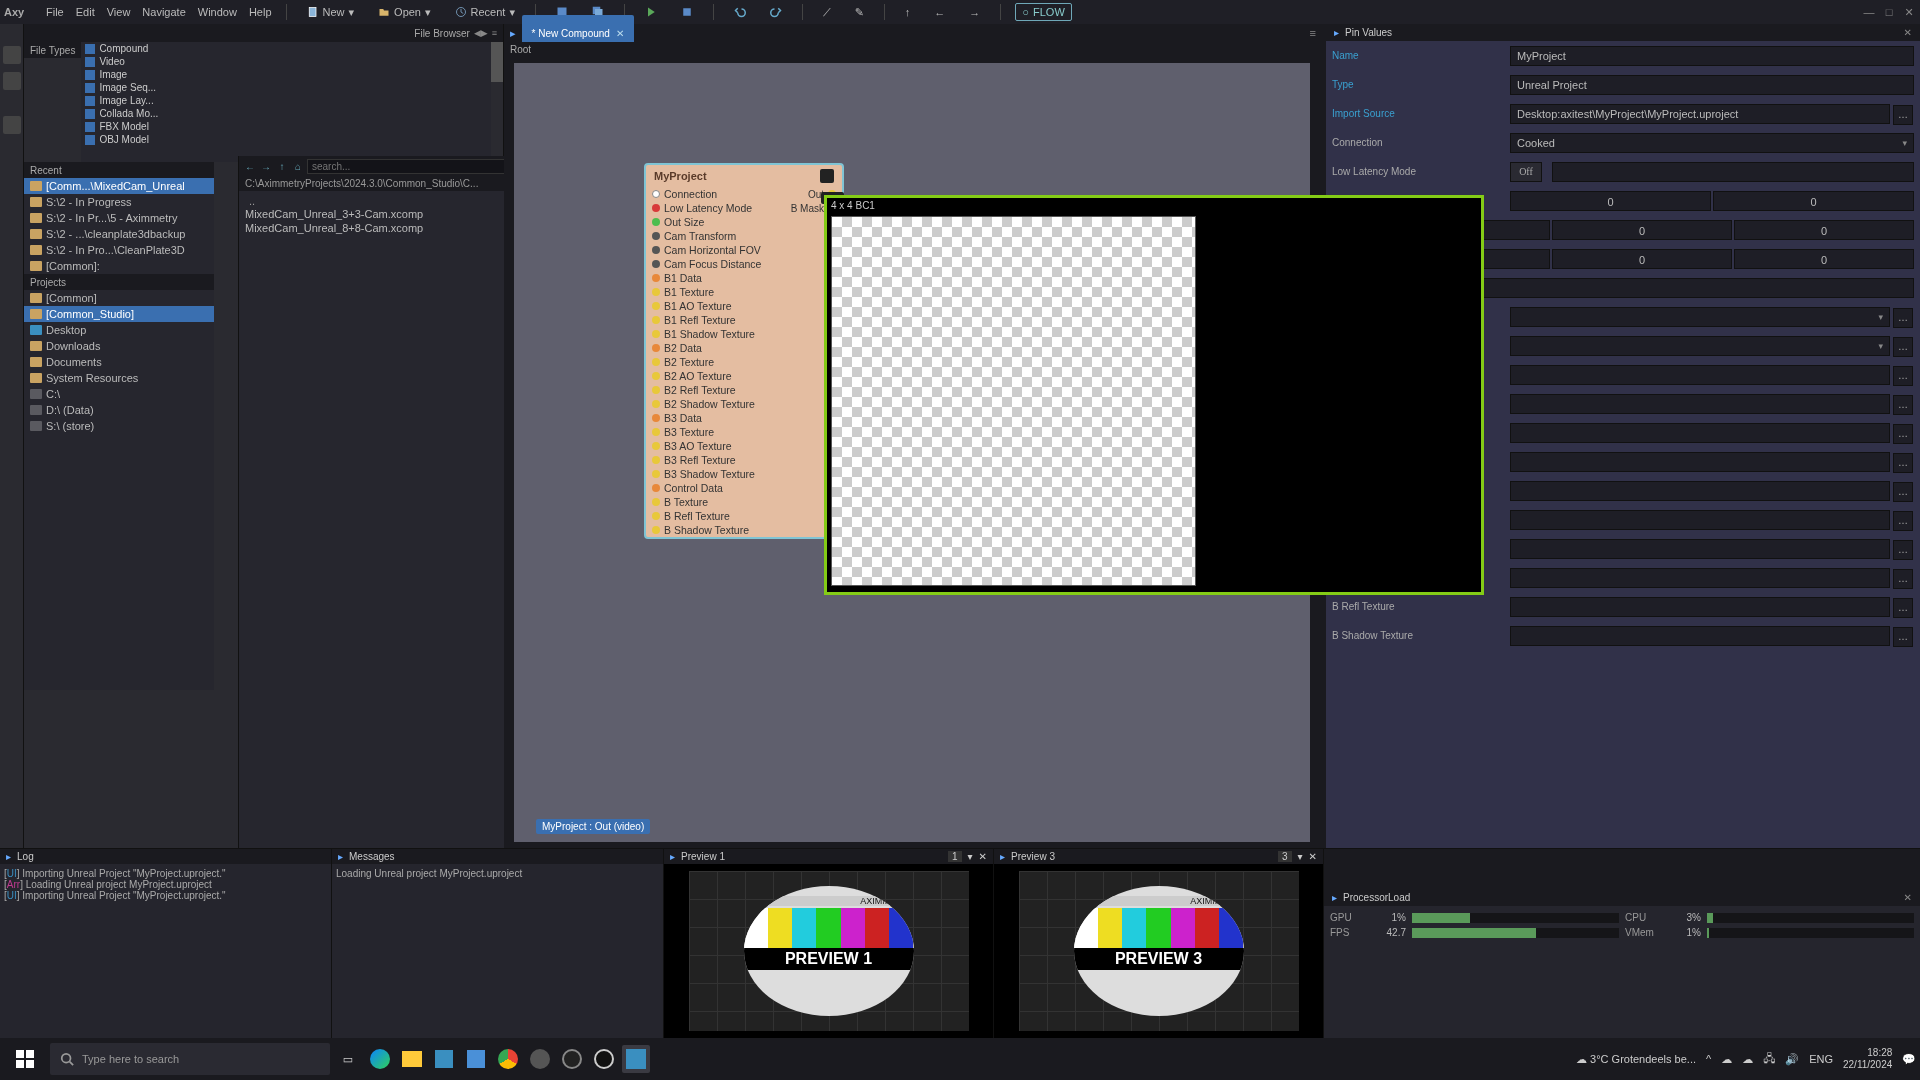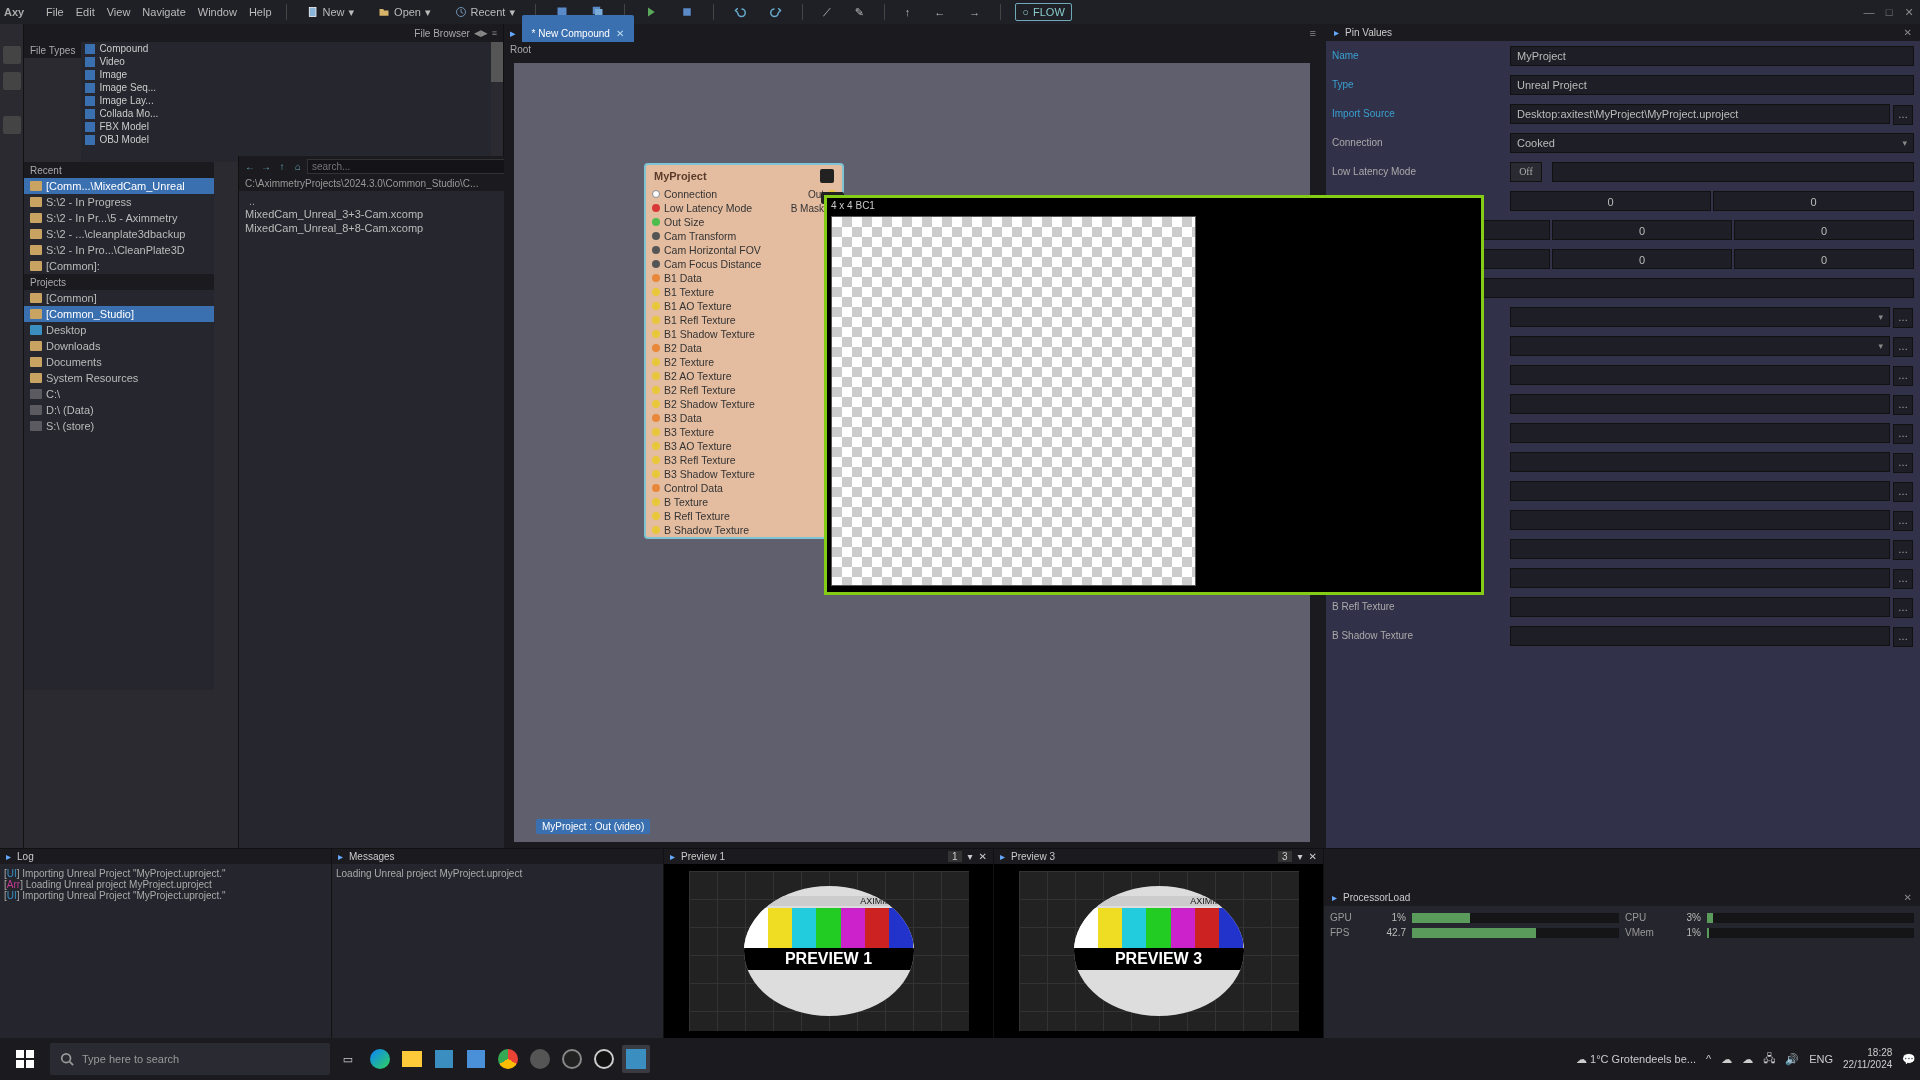--- a/index.html
+++ b/index.html
@@ -816,21 +816,21 @@
       <div class="circ" style="background:#222;border:2px solid #888"></div>
     </div>
   <div class="tb-icon">
       <div class="circ" style="background:#111;border:2px solid #ccc"></div>
     </div>
   <div class="tb-icon active">
       <div style="width:20px;height:20px;background:#3a8fc0"></div>
     </div>
   <div class="spacer3"></div>
   <div class="tray">
-    <span>☁ <span>1°C  Grotendeels be...</span></span>
+    <span>☁ <span>3°C  Grotendeels be...</span></span>
     <span>^</span>
     <span>☁</span>
     <span>☁</span>
     <span>🖧</span>
     <span>🔊</span>
     <span>ENG</span>
     <div class="clock">
       <div>18:28</div>
       <div>22/11/2024</div>
     </div>

